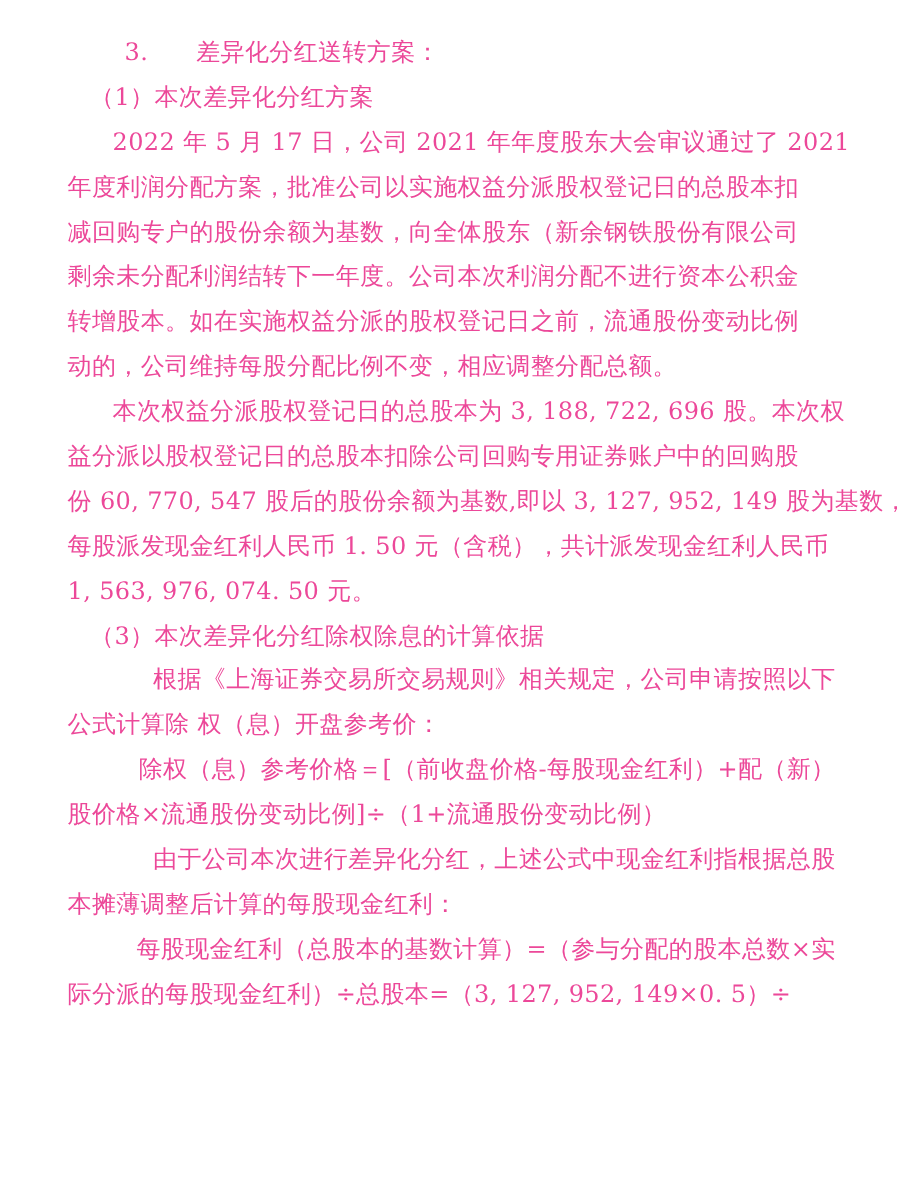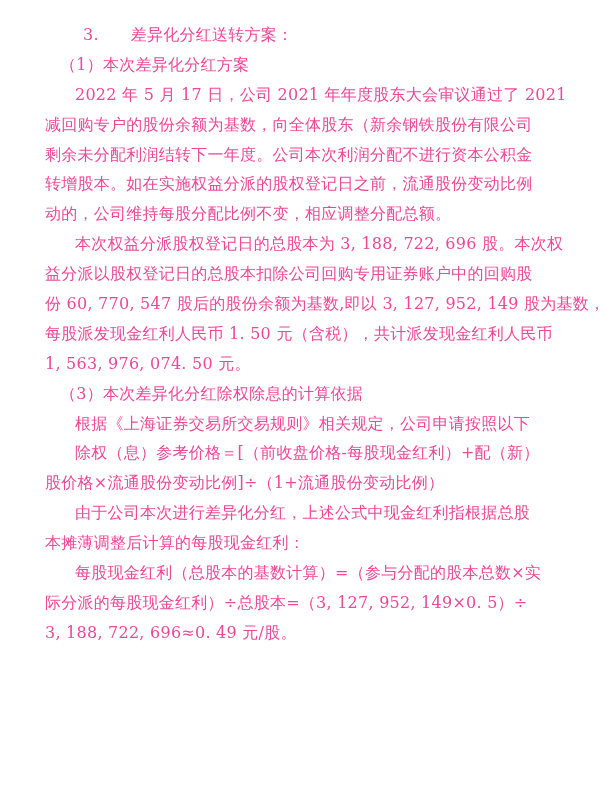--- a/index.html
+++ b/index.html
@@ -27,44 +27,45 @@
     line-height: 29.9px;
     height: 29.9px;
     white-space: pre;
     letter-spacing: 0.25px;
   }
   
   .ind-h { padding-left: 38px; }
   
   .ind-s { padding-left: 15px; }
   
-  .ind-f { padding-left: 30px; }
+  .ind-f { padding-left: 30px; text-align: right; }
   
   .ind-c { padding-left: 0; }
 </style>
 </head>
 <body>
 
 <div class="page">
   <div class="doc-body">
     <div class="line ind-h">3.      差异化分红送转方案：</div>
     <div class="line ind-s">（1）本次差异化分红方案</div>
     <div class="line ind-f">2022 年 5 月 17 日，公司 2021 年年度股东大会审议通过了 2021</div>
+    <div class="line ind-c">年度利润分配方案，批准公司以实施权益分派股权登记日的总股本扣</div>
     <div class="line ind-c">减回购专户的股份余额为基数，向全体股东（新余钢铁股份有限公司</div>
     <div class="line ind-c">剩余未分配利润结转下一年度。公司本次利润分配不进行资本公积金</div>
     <div class="line ind-c">转增股本。如在实施权益分派的股权登记日之前，流通股份变动比例</div>
     <div class="line ind-c">动的，公司维持每股分配比例不变，相应调整分配总额。</div>
     <div class="line ind-f">本次权益分派股权登记日的总股本为 3, 188, 722, 696 股。本次权</div>
     <div class="line ind-c">益分派以股权登记日的总股本扣除公司回购专用证券账户中的回购股</div>
     <div class="line ind-c">份 60, 770, 547 股后的股份余额为基数,即以 3, 127, 952, 149 股为基数，</div>
     <div class="line ind-c">每股派发现金红利人民币 1. 50 元（含税），共计派发现金红利人民币</div>
     <div class="line ind-c">1, 563, 976, 074. 50 元。</div>
     <div class="line ind-s">（3）本次差异化分红除权除息的计算依据</div>
     <div class="line ind-f">根据《上海证券交易所交易规则》相关规定，公司申请按照以下</div>
+    <div class="line ind-c">公式计算除 权（息）开盘参考价：</div>
     <div class="line ind-f">除权（息）参考价格＝[（前收盘价格-每股现金红利）+配（新）</div>
     <div class="line ind-c">股价格×流通股份变动比例]÷（1+流通股份变动比例）</div>
     <div class="line ind-f">由于公司本次进行差异化分红，上述公式中现金红利指根据总股</div>
     <div class="line ind-c">本摊薄调整后计算的每股现金红利：</div>
     <div class="line ind-f">每股现金红利（总股本的基数计算）=（参与分配的股本总数×实</div>
     <div class="line ind-c">际分派的每股现金红利）÷总股本=（3, 127, 952, 149×0. 5）÷</div>
-    <div class="line ind-c">3, 188, 722, 696≈0. 49 元/股。</div>
   </div>
 </div>
 
 </body></html>

